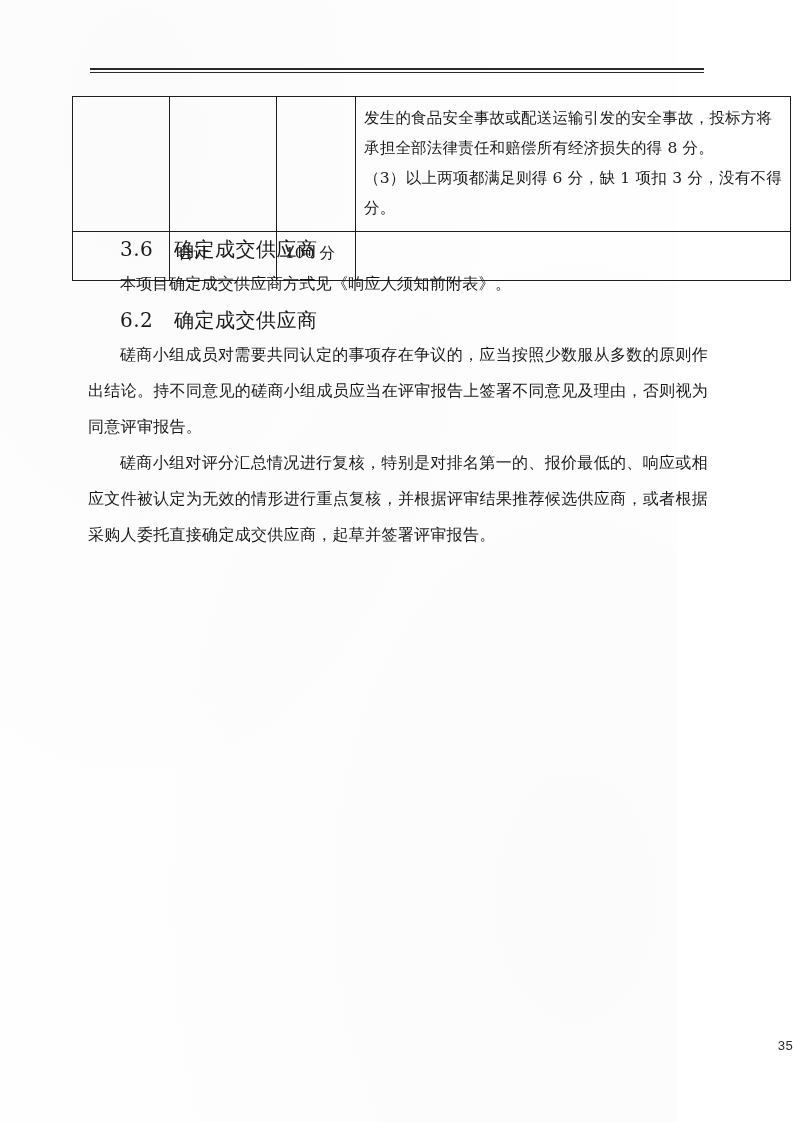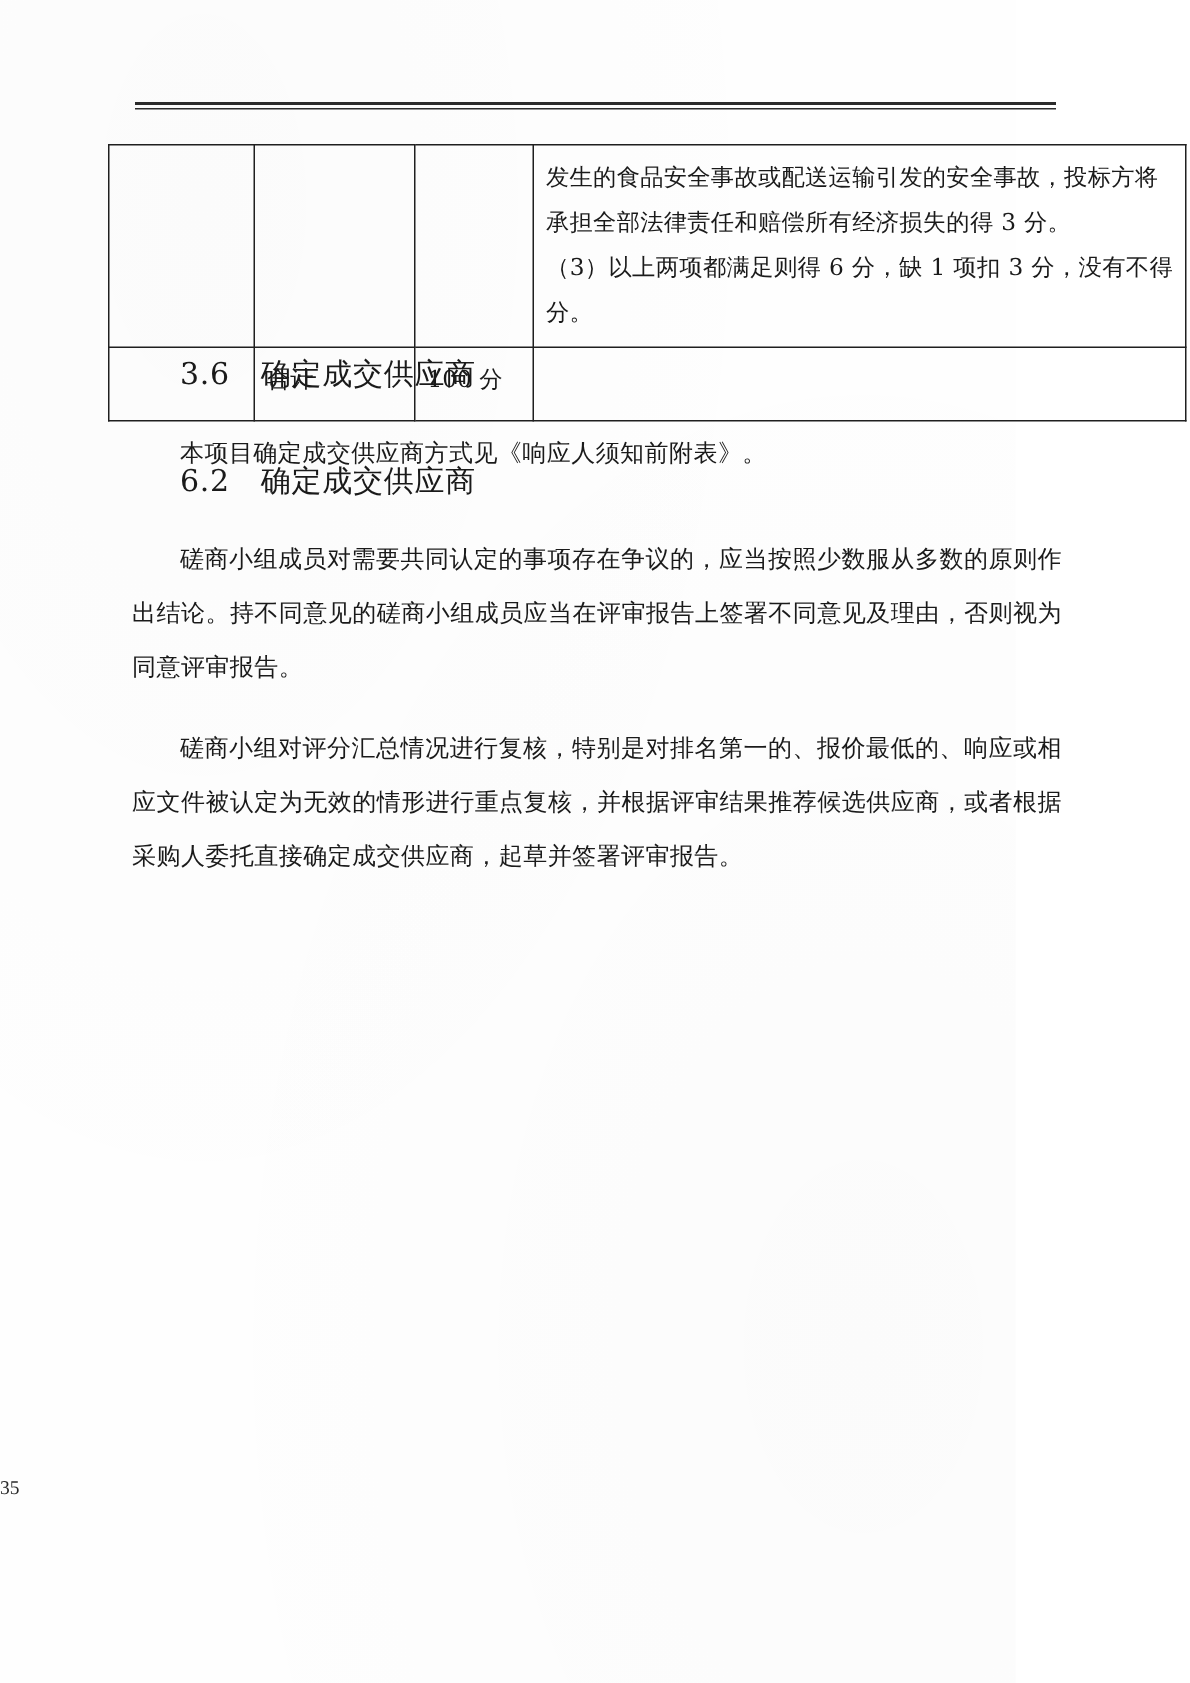--- a/index.html
+++ b/index.html
@@ -103,31 +103,30 @@
   .para {
     font-size: 16px;
     line-height: 36px;
     margin: 0;
     text-align: justify;
     text-justify: inter-ideograph;
     letter-spacing: 0.3px;
   }
   .para.indent {
     text-indent: 32px;
-    margin-top: 18px;
   }
 
   .page-number {
     position: absolute;
     left: 0;
-    top: 984px;
+    top: 1039px;
     width: 793px;
-    text-align: left;
+    text-align: right;
     font-size: 13px;
-    font-family: Liberation Serif, serif;
+    font-family: Liberation Mono, monospace;
     color: #2a2a2a;
   }
 </style>
 </head>
 <body>
 
 <div class="page">
 
   <div class="header-rule">
     <div class="l1"></div>
@@ -136,21 +135,21 @@
 
   <table class="doc-table">
     <tbody>
         <tr>
       <td class="c1"></td>
       <td class="c2"></td>
       <td class="c3"></td>
       <td class="c4">
         <div class="cell-lines">
           <p>发生的食品安全事故或配送运输引发的安全事故，投标方将</p>
-          <p>承担全部法律责任和赔偿所有经济损失的得 3 分。</p>
+          <p>承担全部法律责任和赔偿所有经济损失的得 8 分。</p>
           <p>（3）以上两项都满足则得 6 分，缺 1 项扣 3 分，没有不得分。</p>
         </div>
       </td>
     </tr>
     <tr class="row-total">
       <td class="c1"></td>
       <td class="c2 center">合计</td>
       <td class="c3">100 分</td>
       <td class="c4"></td>
     </tr>

